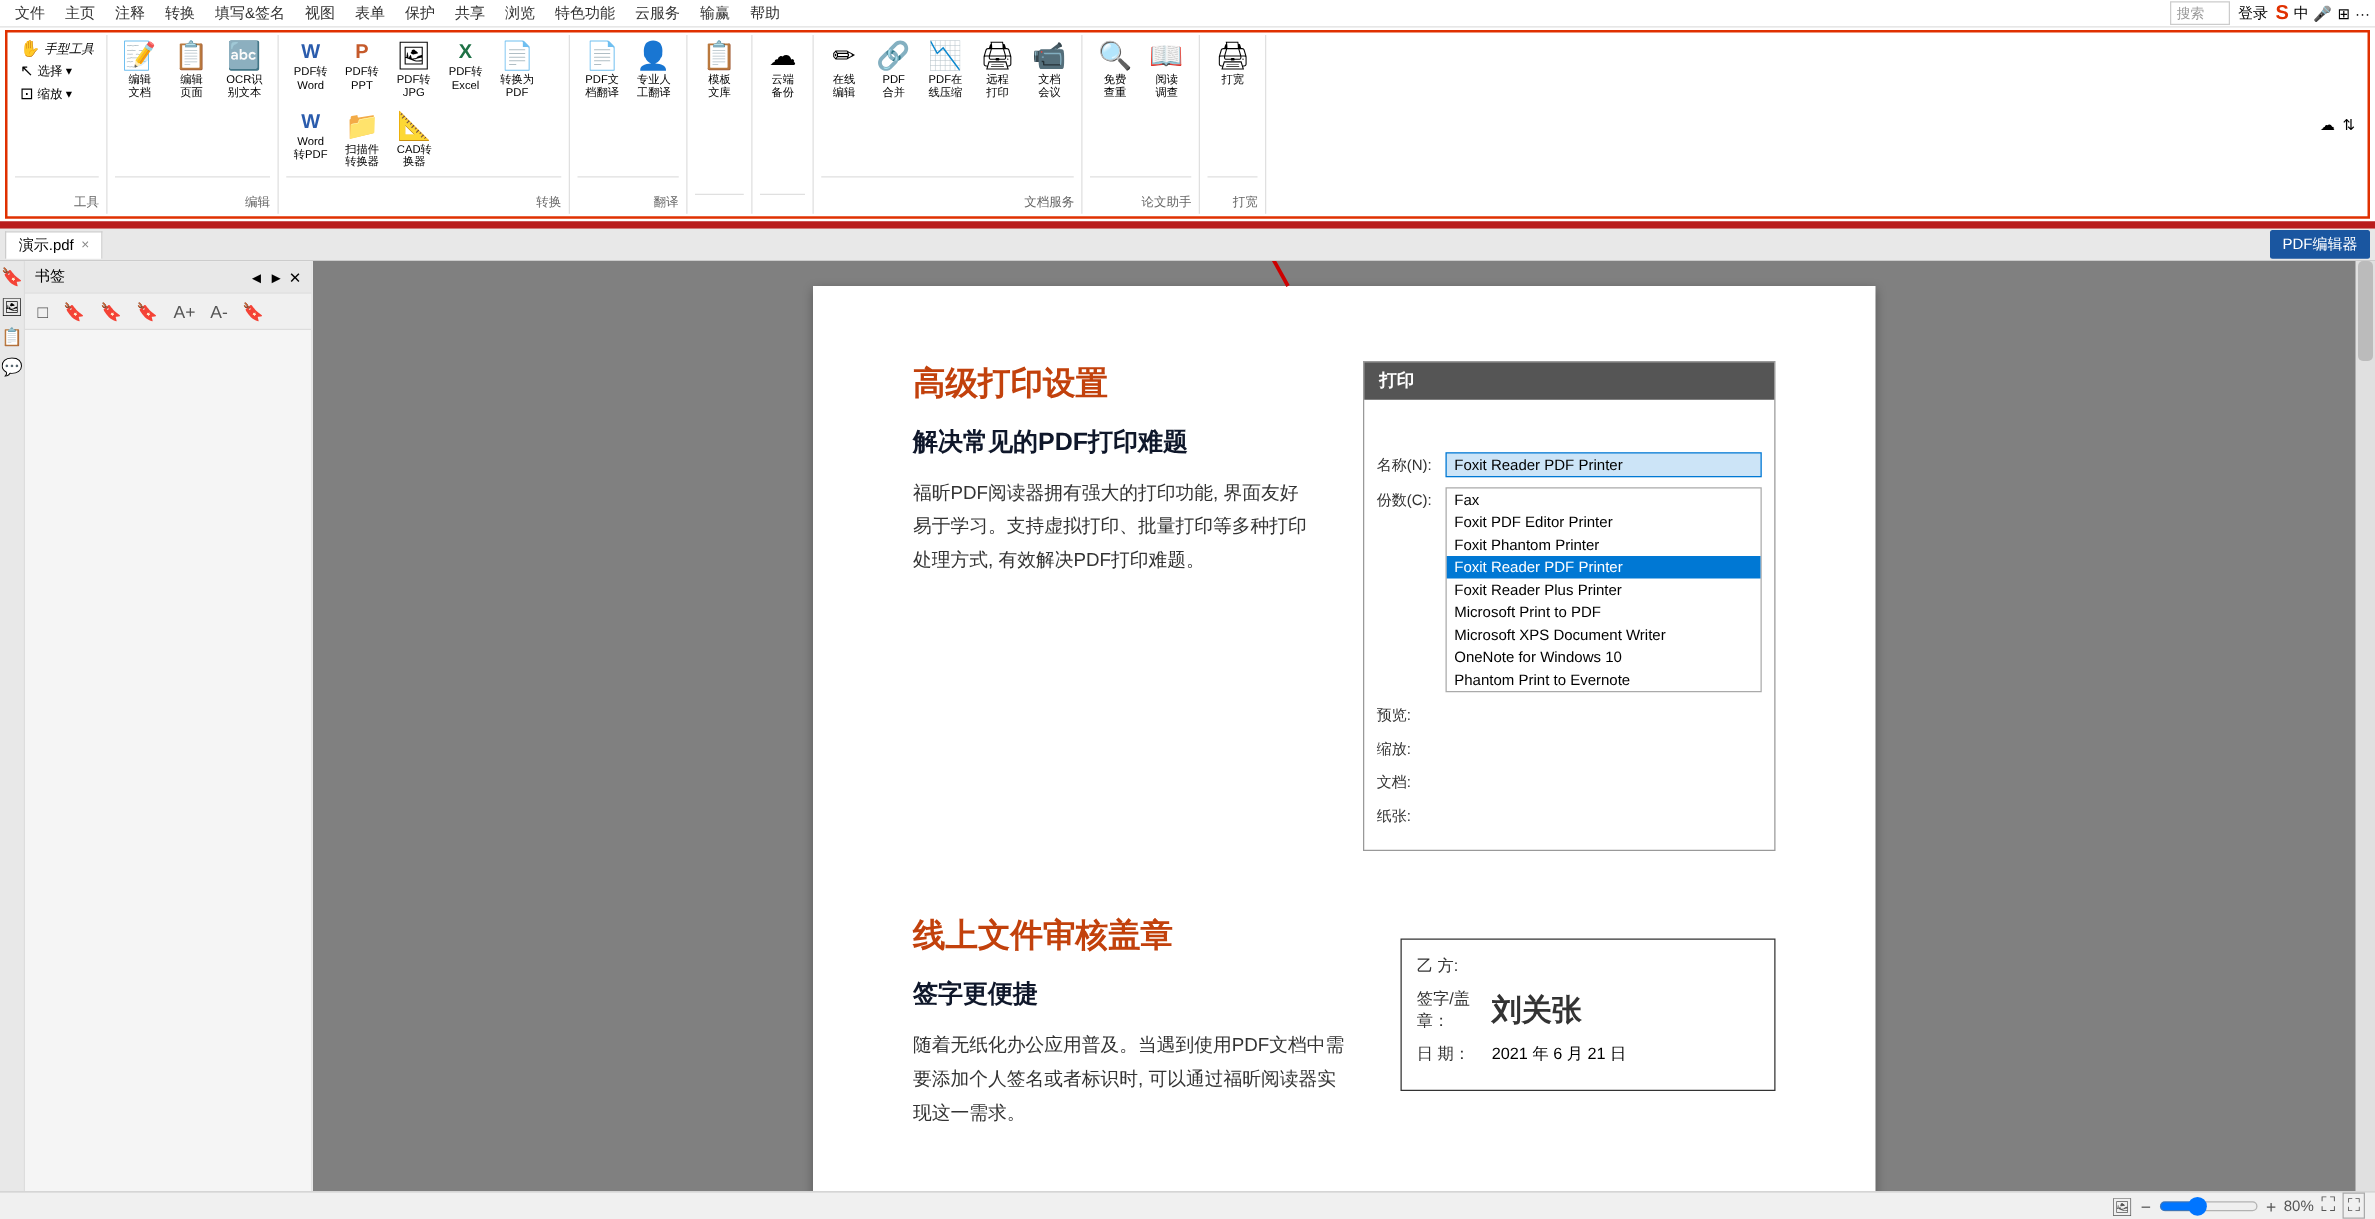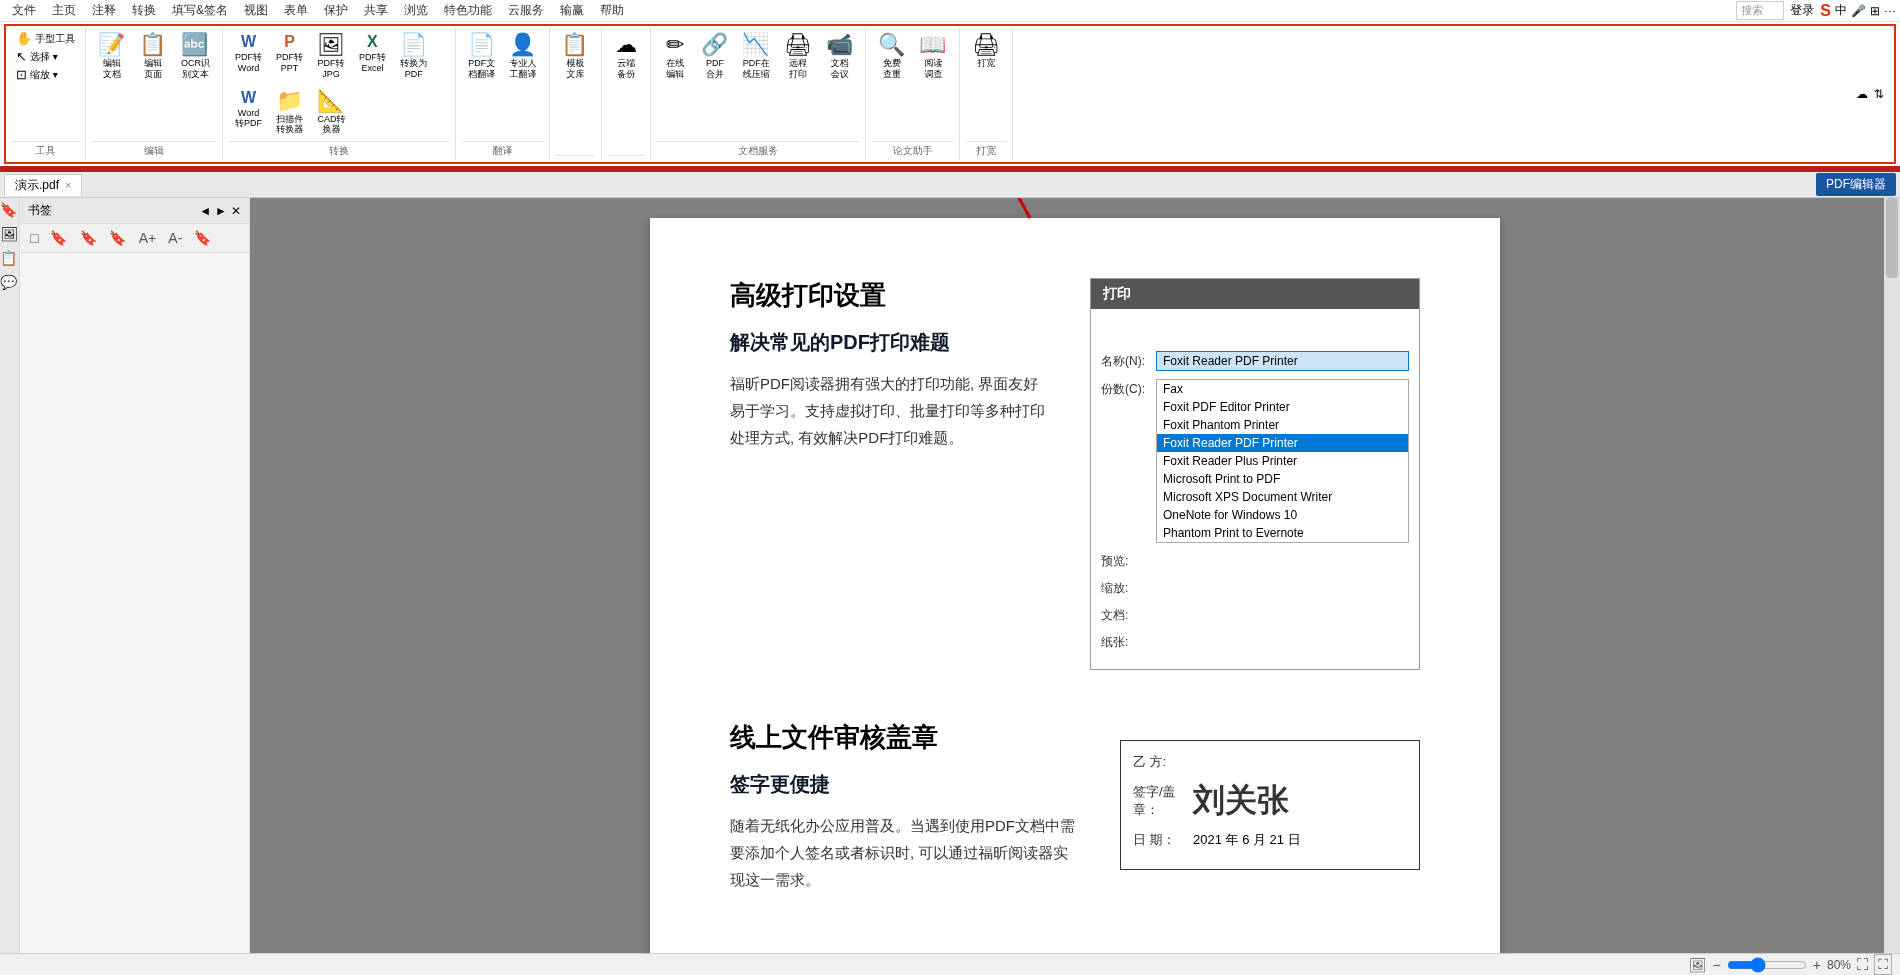--- a/index.html
+++ b/index.html
@@ -26,46 +26,46 @@
     .sidebar-toolbar { display: flex; align-items: center; gap: 4px; padding: 4px 6px; border-bottom: 1px solid #ddd; background: #f0f0f0; }
     .sidebar-tool-btn { cursor: pointer; font-size: 14px; color: #555; padding: 2px 4px; border-radius: 2px; }
     .sidebar-content { flex: 1; overflow-y: auto; }
     .sidebar-left-icons { width: 20px; background: #e8e8e8; border-right: 1px solid #ddd; display: flex; flex-direction: column; align-items: center; padding: 4px 0; gap: 8px; }
 
     
     .content-area { flex: 1; background: #808080; overflow-y: auto; display: flex; justify-content: center; padding: 20px 0; position: relative; }
     .page { background: #fff; width: 850px; min-height: 900px; padding: 60px 80px; position: relative; box-shadow: 0 2px 8px rgba(0,0,0,0.3); }
 
     
-    .section-title { font-size: 26px; font-weight: bold; color: #000000; margin-bottom: 16px; }
+    .section-title { font-size: 26px; font-weight: bold; color: #c2410c; margin-bottom: 16px; }
     .section-subtitle { font-size: 20px; font-weight: bold; color: #0f172a; margin-bottom: 14px; }
     .section-text { font-size: 15px; color: #333; line-height: 1.8; margin-bottom: 20px; }
     .content-row { display: flex; gap: 40px; margin-bottom: 50px; align-items: flex-start; }
     .content-left { flex: 1; }
 
     
     .print-dialog { width: 330px; border: 1px solid #999; background: #fff; flex-shrink: 0; }
     .print-dialog-title { background: #555; color: #fff; padding: 6px 12px; font-size: 14px; font-weight: bold; }
     .print-dialog-content { padding: 10px; margin-top: 32px; }
     .print-field { display: flex; align-items: flex-start; margin-bottom: 8px; }
     .print-field-label { width: 55px; font-size: 12px; color: #333; flex-shrink: 0; padding-top: 2px; }
     .print-input { border: 1px solid #0078d4; background: #cce4f7; padding: 2px 6px; font-size: 12px; width: 100%; }
     .print-list { border: 1px solid #aaa; font-size: 12px; }
     .print-list-item { padding: 2px 6px; cursor: pointer; }
     .print-list-item.selected { background: #0078d4; color: #fff; }
 
     
     .signature-box { width: 300px; border: 1px solid #333; padding: 12px; flex-shrink: 0; }
     .signature-row { display: flex; align-items: center; margin-bottom: 8px; font-size: 13px; }
     .signature-label { width: 60px; color: #333; }
-    .signature-name { font-size: 32px; font-weight: bold; color: #333; font-family: 'KaiTi', 'STKaiti', serif; }
+    .signature-name { font-size: 24px; font-weight: bold; color: #333; font-family: 'KaiTi', 'STKaiti', serif; }
     .zoom-slider-container { display: flex; align-items: center; gap: 4px; }
     .ribbon-group { display: flex; flex-direction: column; border-right: 1px solid #e0e0e0; padding: 2px 6px; }
     .ribbon-group-btns { display: flex; align-items: flex-start; gap: 2px; flex: 1; }
-    .ribbon-group-label { font-size: 10px; color: #666; text-align: center; margin-top: 2px; border-top: 1px solid #e0e0e0; padding-top: 2px; }
+    .ribbon-group-label { font-size: 10px; color: #666; text-align: right; margin-top: 2px; border-top: 1px solid #e0e0e0; padding-top: 13px; }
     .ribbon-big-btn { display: flex; flex-direction: column; align-items: center; padding: 4px 6px; cursor: pointer; border-radius: 2px; font-size: 10px; min-width: 36px; }
     .ribbon-big-btn .icon { font-size: 22px; line-height: 1; }
     .ribbon-big-btn .label { font-size: 9px; text-align: center; line-height: 1.2; margin-top: 2px; }
     .ribbon-small-btn { display: flex; align-items: center; gap: 3px; padding: 1px 4px; cursor: pointer; border-radius: 2px; font-size: 10px; white-space: nowrap; }
     .ribbon-small-btn .icon { font-size: 13px; }
 
     .sidebar-with-icons { display: flex; }
   </style>
 </head>
 <body>
@@ -100,21 +100,21 @@
     </div>
   </div>
 
   <div style="border: 2px solid #e03000; margin: 2px 4px; padding: 2px 0; background: #fff; display: flex; align-items: stretch;">
 
     <div class="ribbon-group">
       <div class="ribbon-group-btns">
         <div style="display:flex;flex-direction:column;gap:1px;">
           <div class="ribbon-small-btn">
             <span class="icon">✋</span>
-            <span style="font-size:10px;">手型工具</span>
+            <span style="font-size:10px;font-style:italic;">手型工具</span>
           </div>
           <div class="ribbon-small-btn">
             <span class="icon">↖</span>
             <span style="font-size:10px;">选择 ▾</span>
           </div>
           <div class="ribbon-small-btn">
             <span class="icon">⊡</span>
             <span style="font-size:10px;">缩放 ▾</span>
           </div>
         </div>

